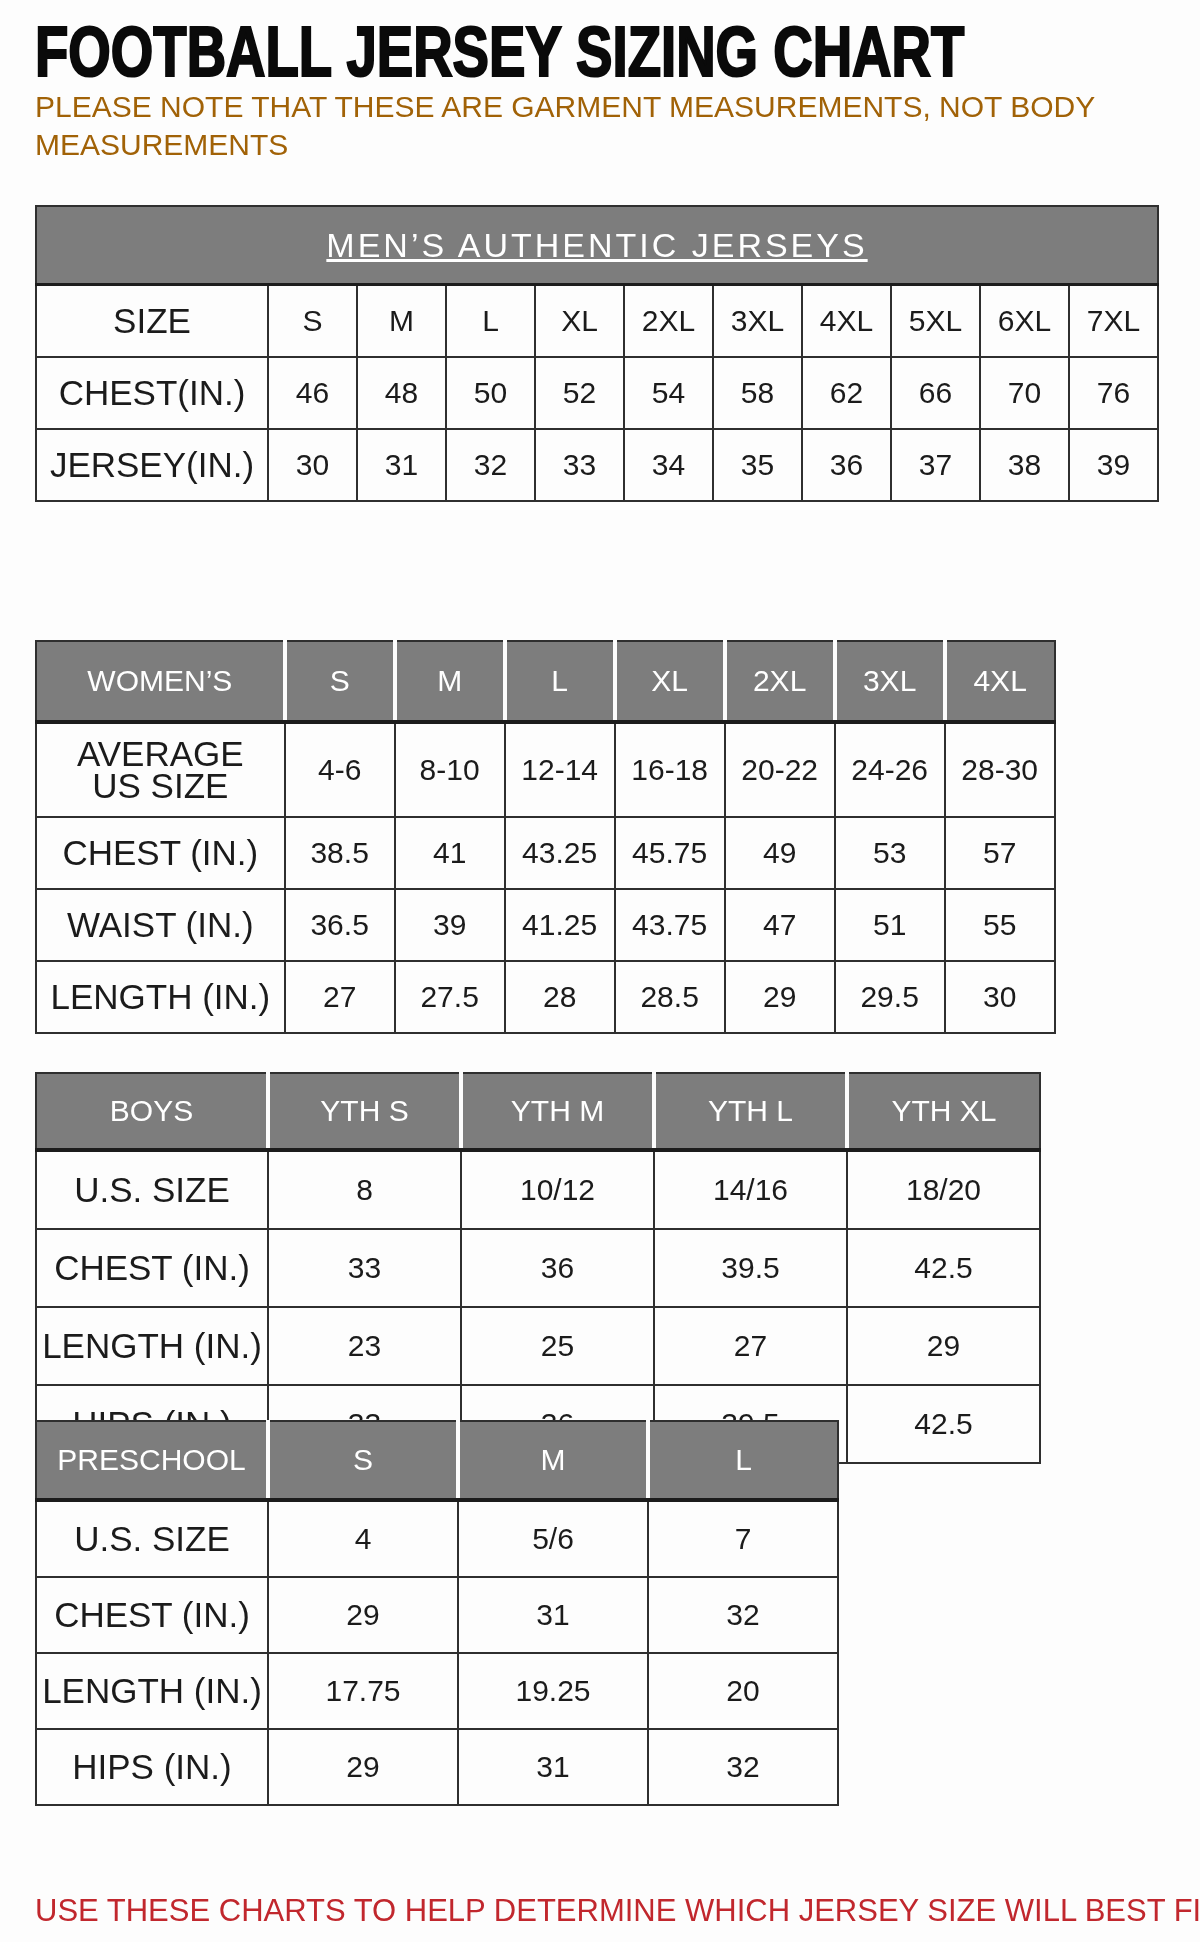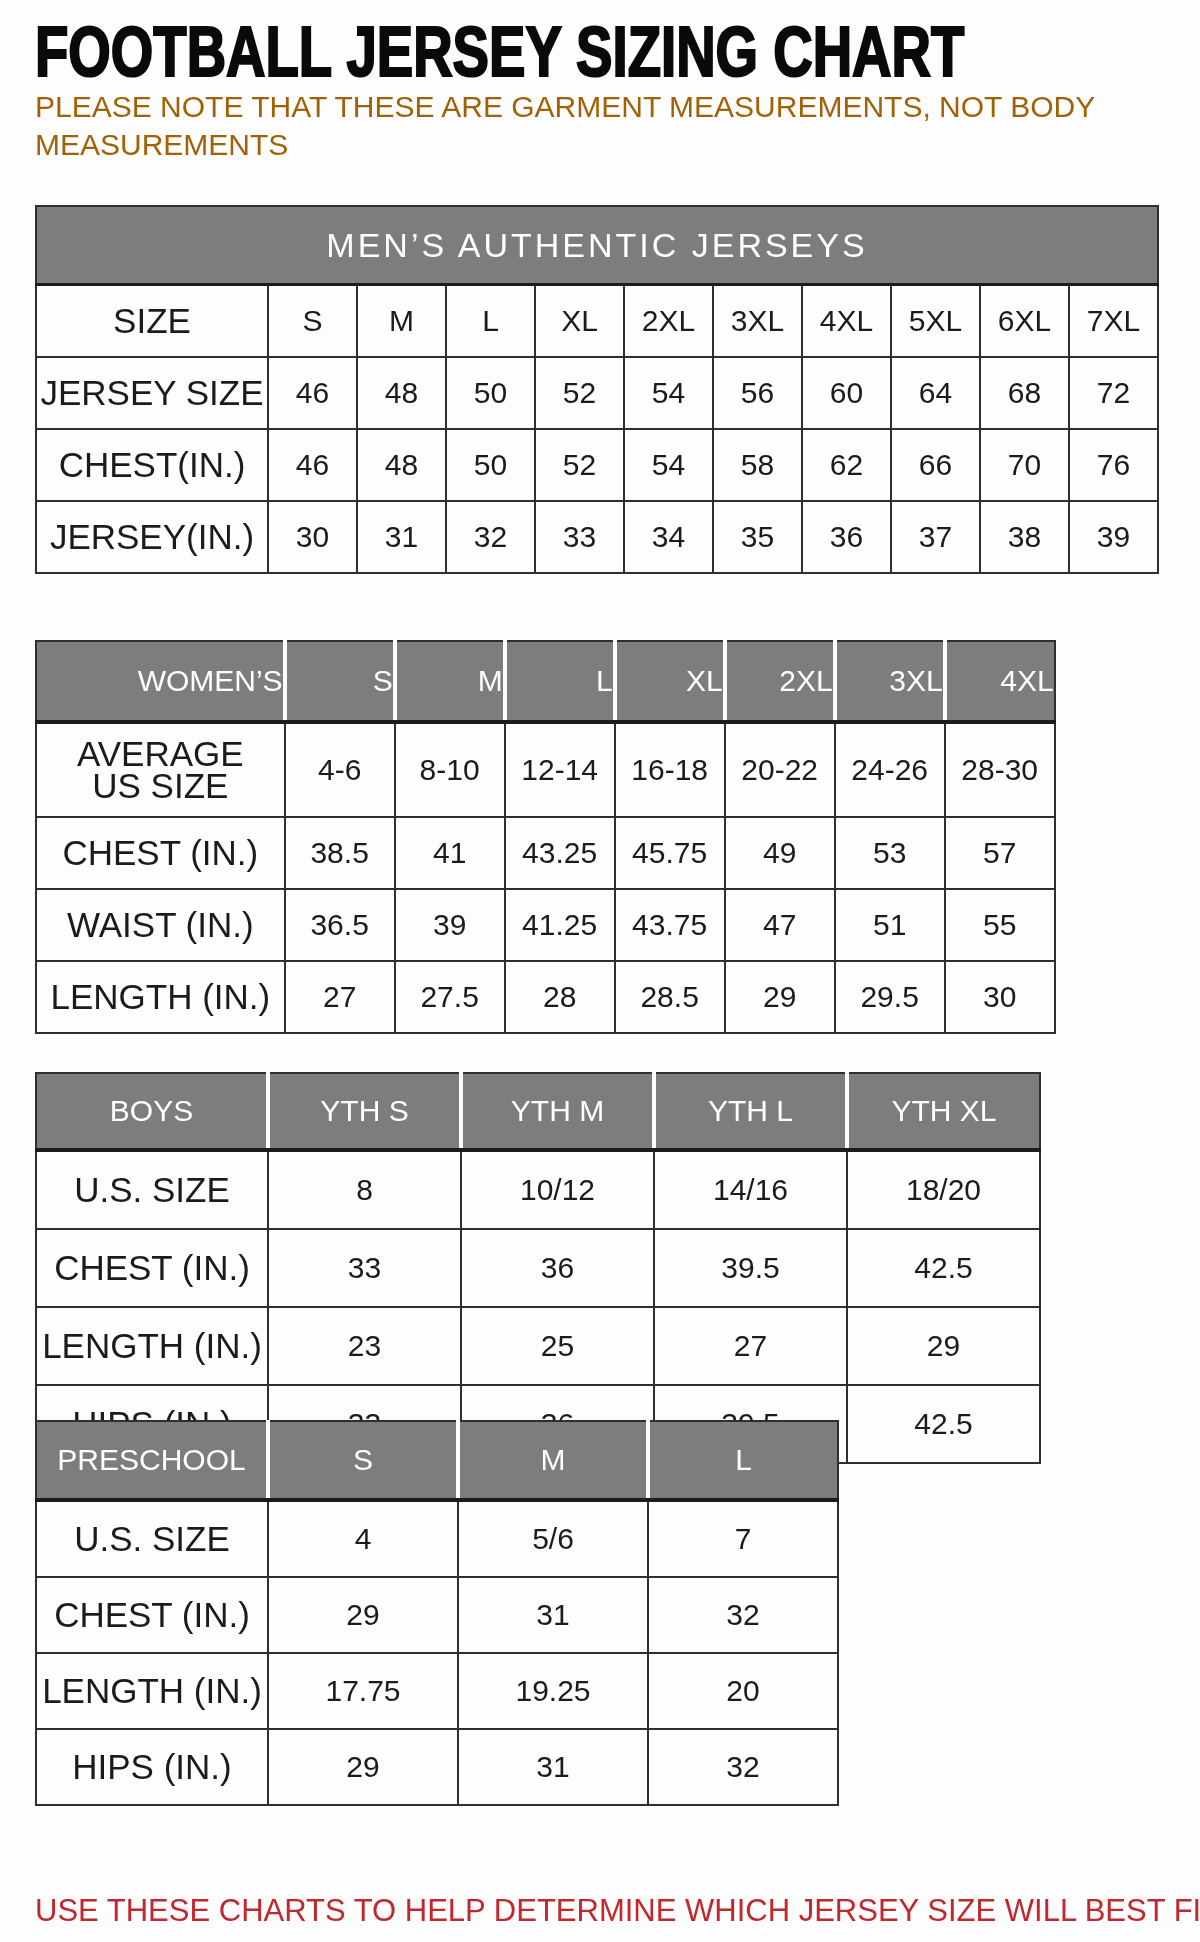--- a/index.html
+++ b/index.html
@@ -44,23 +44,23 @@
   .gsep { border-left:4px solid #fdfdfd; }
   .mens-head {
     font-size:34px; letter-spacing:3px;
     border-bottom:3px solid #1c1c1c;
   }
   #mens      { left:35px; top:205px; }
   #womens    { left:35px; top:640px; }
   #boys      { left:35px; top:1072px; }
   #preschool { left:35px; top:1420px; }
   #mens td      { height:70px; }
-  #mens .hrow td      { height:76px; }
+  #mens .hrow td      { height:76px;text-decoration:underline; }
   #womens td    { height:70px; }
-  #womens .hrow td    { height:78px;text-align:right; }
+  #womens .hrow td    { height:78px; }
   #womens .avgrow td  { height:92px; }
   #boys td      { height:76px; }
   #boys .hrow td      { height:74px; }
   #preschool td { height:74px; }
   #preschool .hrow td { height:76px; }
   .footer {
     position:absolute; left:35px; top:1893px;
     font-size:31px; color:#C1272D; white-space:nowrap;
   }
 </style>
@@ -99,33 +99,20 @@
     <td>L</td>
     <td>XL</td>
     <td>2XL</td>
     <td>3XL</td>
     <td>4XL</td>
     <td>5XL</td>
     <td>6XL</td>
     <td>7XL</td>
   </tr>
   <tr>
-    <td class="rowlabel">JERSEY SIZE</td>
-    <td>46</td>
-    <td>48</td>
-    <td>50</td>
-    <td>52</td>
-    <td>54</td>
-    <td>56</td>
-    <td>60</td>
-    <td>64</td>
-    <td>68</td>
-    <td>72</td>
-  </tr>
-  <tr>
     <td class="rowlabel">CHEST(IN.)</td>
     <td>46</td>
     <td>48</td>
     <td>50</td>
     <td>52</td>
     <td>54</td>
     <td>58</td>
     <td>62</td>
     <td>66</td>
     <td>70</td>

